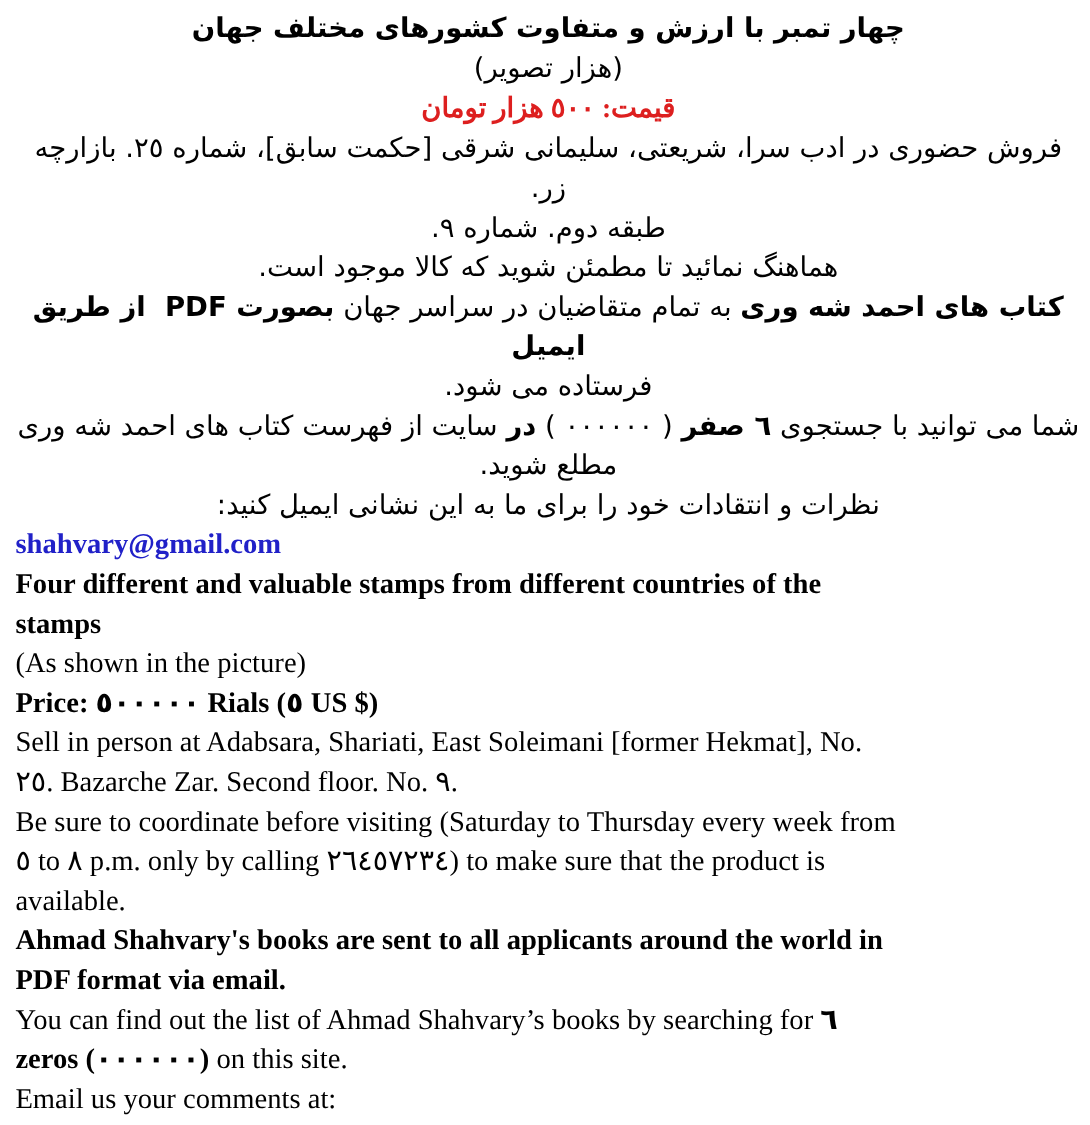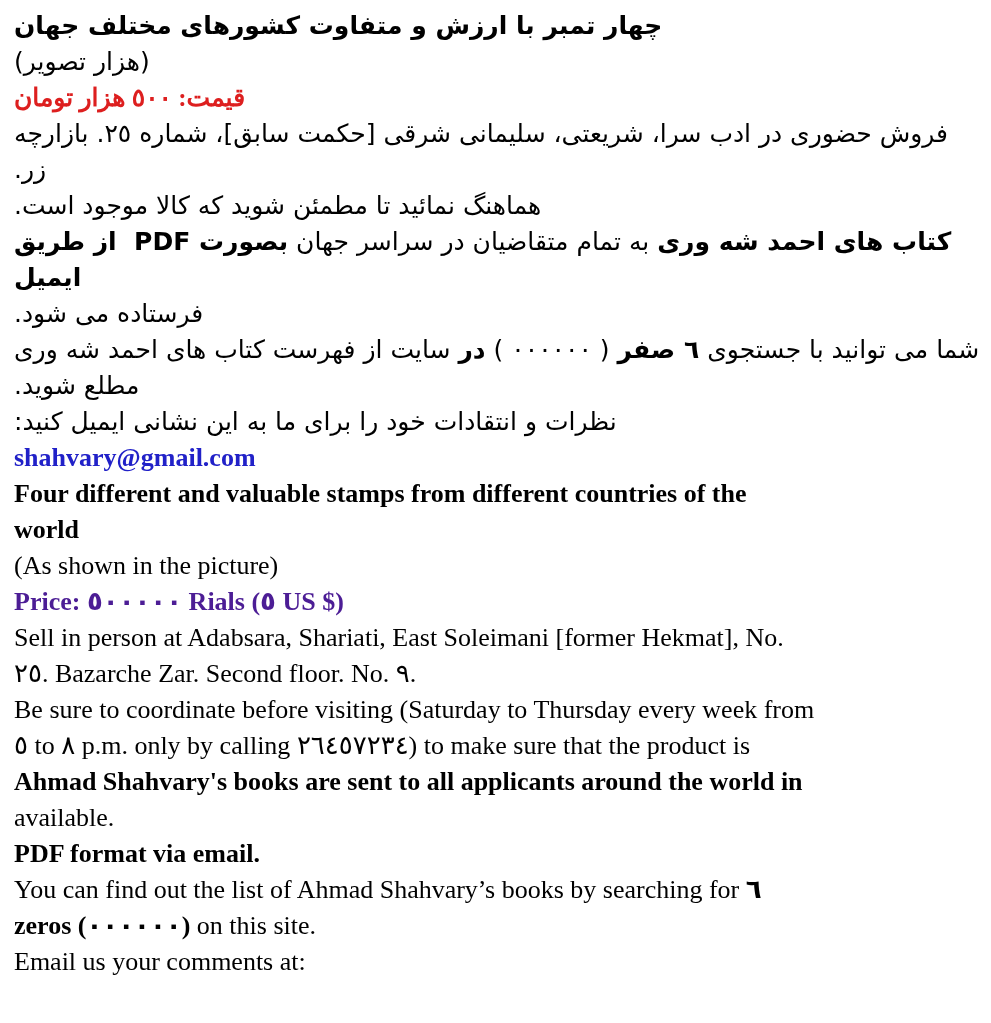--- a/index.html
+++ b/index.html
@@ -17,21 +17,21 @@
   .doc {
     padding: 8px 8px 0 14px;
   }
   .line {
     line-height: 36px;
     font-size: 26px;
     white-space: nowrap;
   }
   .line.rtl {
     direction: rtl;
-    text-align: left;
+    text-align: center;
     font-size: 25px;
     font-family: "DejaVu Sans", "Liberation Serif", serif;
   }
   .line.ltr {
     direction: ltr;
     text-align: left;
   }
   .line span {
     white-space: pre-wrap;
   }
@@ -43,34 +43,35 @@
   }
 </style>
 </head>
 <body>
 
 <div class="doc">
     <div class="line rtl" dir="rtl"><span class="b">چهار تمبر با ارزش و متفاوت کشورهای مختلف جهان</span></div>
     <div class="line rtl" dir="rtl"><span>(هزار تصویر)</span></div>
     <div class="line rtl" dir="rtl"><span class="b" style="color: rgb(221, 31, 31); font-family: Liberation Serif, serif;">قیمت: ٥٠٠ هزار تومان</span></div>
     <div class="line rtl" dir="rtl"><span>فروش حضوری در ادب سرا، شریعتی، سلیمانی شرقی [حکمت سابق]، شماره ٢٥. بازارچه زر.</span></div>
+    <div class="line rtl" dir="rtl"><span>طبقه دوم. شماره ٩.</span></div>
     <div class="line rtl" dir="rtl"><span>هماهنگ نمائید تا مطمئن شوید که کالا موجود است.</span></div>
     <div class="line rtl" dir="rtl"><span class="b">کتاب های احمد شه وری</span><span> به تمام متقاضیان در سراسر جهان </span><span class="b">بصورت PDF  از طریق ایمیل</span></div>
     <div class="line rtl" dir="rtl"><span>فرستاده می شود.</span></div>
     <div class="line rtl" dir="rtl"><span>شما می توانید با جستجوی </span><span class="b">٦ صفر</span><span> ( ٠٠٠٠٠٠ ) </span><span class="b">در</span><span> سایت از فهرست کتاب های احمد شه وری</span></div>
     <div class="line rtl" dir="rtl"><span>مطلع شوید.</span></div>
     <div class="line rtl" dir="rtl"><span>نظرات و انتقادات خود را برای ما به این نشانی ایمیل کنید:</span></div>
     <div class="line ltr" dir="ltr"><span class="b link" style="color: rgb(33, 33, 200); margin-top: 29px;">shahvary@gmail.com</span></div>
     <div class="line ltr" dir="ltr"><span class="b">Four different and valuable stamps from different countries of the</span></div>
-    <div class="line ltr" dir="ltr"><span class="b">world</span></div>
+    <div class="line ltr" dir="ltr"><span class="b">stamps</span></div>
     <div class="line ltr" dir="ltr"><span>(As shown in the picture)</span></div>
-    <div class="line ltr" dir="ltr"><span class="b" style="color: #4c1d95;">Price: ٥٠٠٠٠٠ Rials (٥ US $)</span></div>
+    <div class="line ltr" dir="ltr"><span class="b" style="color: #000000;">Price: ٥٠٠٠٠٠ Rials (٥ US $)</span></div>
     <div class="line ltr" dir="ltr"><span>Sell in person at Adabsara, Shariati, East Soleimani [former Hekmat], No.</span></div>
     <div class="line ltr" dir="ltr"><span>٢٥. Bazarche Zar. Second floor. No. ٩.</span></div>
     <div class="line ltr" dir="ltr"><span>Be sure to coordinate before visiting (Saturday to Thursday every week from</span></div>
     <div class="line ltr" dir="ltr"><span>٥ to ٨ p.m. only by calling ٢٦٤٥٧٢٣٤) to make sure that the product is</span></div>
+    <div class="line ltr" dir="ltr"><span>available.</span></div>
     <div class="line ltr" dir="ltr"><span class="b">Ahmad Shahvary's books are sent to all applicants around the world in</span></div>
-    <div class="line ltr" dir="ltr"><span>available.</span></div>
     <div class="line ltr" dir="ltr"><span class="b">PDF format via email.</span></div>
     <div class="line ltr" dir="ltr"><span>You can find out the list of Ahmad Shahvary’s books by searching for </span><span class="b">٦</span></div>
     <div class="line ltr" dir="ltr"><span class="b">zeros (٠٠٠٠٠٠)</span><span> on this site.</span></div>
     <div class="line ltr" dir="ltr"><span>Email us your comments at:</span></div>
   </div>
 
 </body></html>

